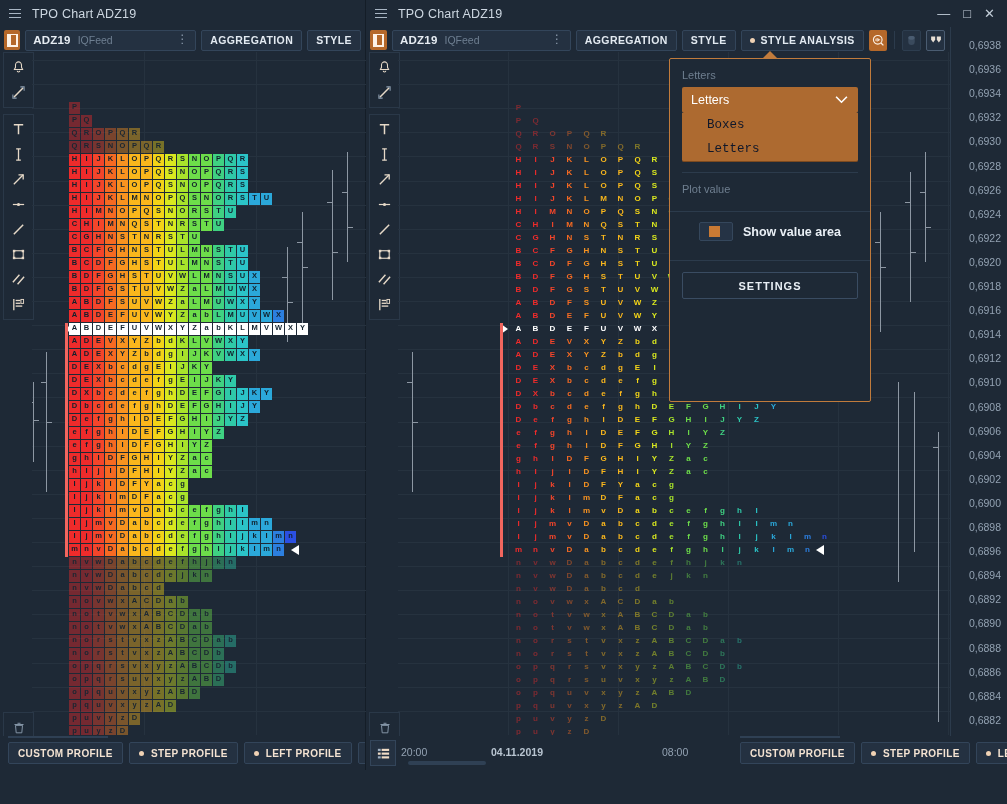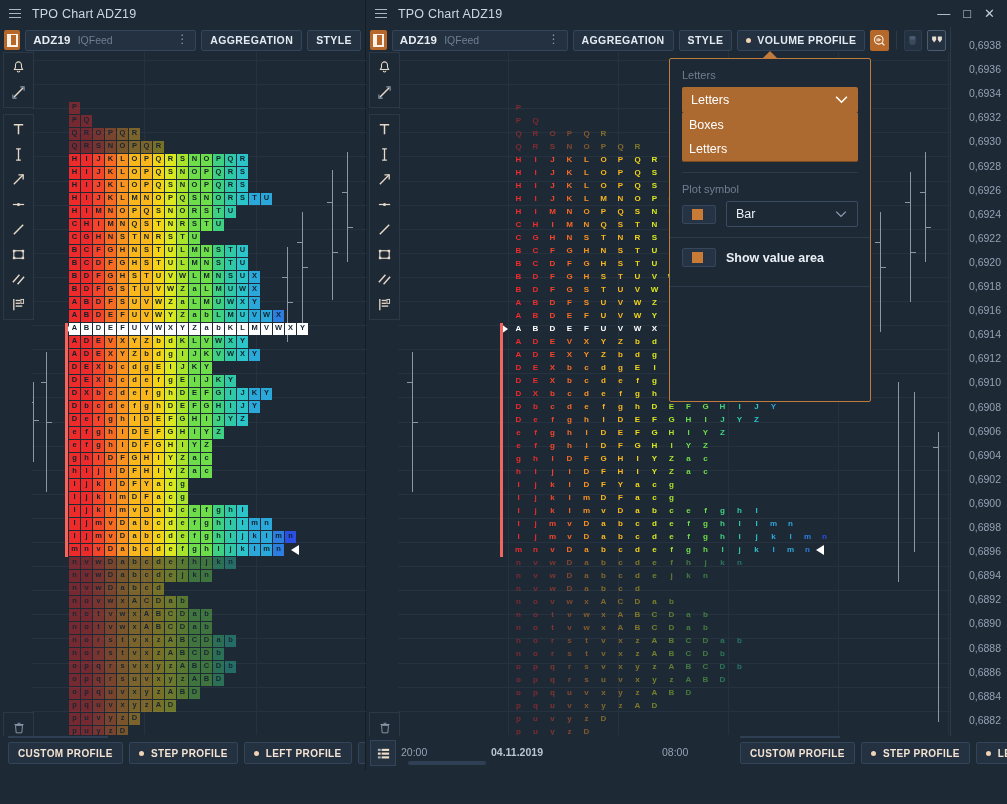--- a/index.html
+++ b/index.html
@@ -83,21 +83,21 @@
   .popup::before{ content:""; position:absolute; top:-8px; left:92px; width:0; height:0;
                   border-left:8px solid transparent; border-right:8px solid transparent;
                   border-bottom:8px solid #c07b3c;}
   .pp-sec{ padding:10px 12px; border-bottom:1px solid #2c3b4c;}
   .pp-label{ font-size:11px; color:#6f7f90; margin-bottom:6px;}
   .pp-select{ position:relative; height:26px; background:#ad6a30; border-radius:2px;
               display:flex; align-items:center; padding:0 9px; cursor:pointer;}
   .pp-select span{ font-size:12.5px; color:#fff; }
   .pp-chev{ margin-left:auto; }
   .pp-options{ background:#ad6a30; border-radius:0 0 2px 2px; border-bottom:1.5px solid #7d4a1f;}
-  .pp-opt{ height:24px; display:flex; align-items:center; padding:0 7px; font-size:12.5px; color:#ffffff; cursor:pointer;}
+  .pp-opt{ height:24px; display:flex; align-items:center; padding:0 25px; font-size:12.5px; color:#0f172a; cursor:pointer;font-family:Liberation Mono, monospace;}
   .pp-row{ display:flex; align-items:center; gap:10px; }
   .toggle{ width:34px; height:19px; background:#253345; border:1px solid #35475c; border-radius:2px;
            display:flex; align-items:center; justify-content:flex-end; padding-right:4px; cursor:pointer;}
   .toggle i{ width:11px; height:11px; background:#c97a34; display:block;}
   .pp-text{ font-size:12.5px; color:#e9eff5; font-weight:bold;}
   .pp-combo{ flex:1; height:26px; background:#1e2936; border:1px solid #3a4c62; border-radius:2px;
              display:flex; align-items:center; padding:0 9px; cursor:pointer;}
   .pp-combo span{ font-size:12.5px; color:#e9eff5;}
   .pp-settings{ margin:11px 12px; height:27px; border:1px solid #3a4c62; border-radius:2px;
                 display:flex; align-items:center; justify-content:center; cursor:pointer;}
@@ -972,21 +972,21 @@
         <span class="kebab">⋮</span>
       </div>
       <div class="tb-btn">
           <span>AGGREGATION</span>
         </div>
       <div class="tb-btn">
           <span>STYLE</span>
         </div>
       <div class="tb-btn">
         <i class="dot"></i>
-        <span>VOLUME PROFILE</span>
+        <span>STYLE ANALYSIS</span>
       </div>
       <div class="tb-ico active">
         <svg width="15" height="15" viewBox="0 0 16 16">
             <circle cx="7.2" cy="7.2" r="4.6" fill="none" stroke="#fdf2e7" stroke-width="1.2"></circle>
             <path d="M5.3 8.6V6M6.6 9.2V5.3M7.9 8.6V6M9.2 7.8V6.6" stroke="#fdf2e7" stroke-width="1"></path>
             <path d="M10.7 10.7l2.5 2.5" stroke="#fdf2e7" stroke-width="1.4"></path>
           </svg>
       </div>
       <div class="divider-v"></div>
       <div class="tb-ico dim">
@@ -1870,40 +1870,30 @@
         </span>
       </div>
       <div class="pp-options">
         <div class="pp-opt">Boxes</div>
         <div class="pp-opt">Letters</div>
       </div>
     </div>
     <div style="height:1px;background:#2c3b4c;margin:10px 12px 0;"></div>
 
     <div class="pp-sec">
-      <div class="pp-label">Plot symbol</div>
-      <div class="pp-row">
-        <div class="toggle" style="justify-content:center;">
-            <i></i>
-          </div>
-        <div class="pp-combo">
-          <span>Bar</span>
-          <span class="pp-chev" style="margin-left:auto;">
-            <svg width="14" height="8" viewBox="0 0 16 10">
-                <path d="M2 2l6 6 6-6" fill="none" stroke="#8fa0b2" stroke-width="1.6"></path>
-              </svg>
-          </span>
-        </div>
-      </div>
+      <div class="pp-label">Plot value</div>
     </div>
 
     <div class="pp-sec">
-      <div class="pp-row" style="margin-bottom:9px;">
+      <div class="pp-row" style="margin-bottom:9px;justify-content:center;">
         <div class="toggle" style="justify-content:center;">
             <i></i>
           </div>
         <div class="pp-text">Show value area</div>
       </div>
     </div>
 
+    <div class="pp-settings">
+      <span>SETTINGS</span>
+    </div>
   </div>
 
 </div>
 
 </body></html>

